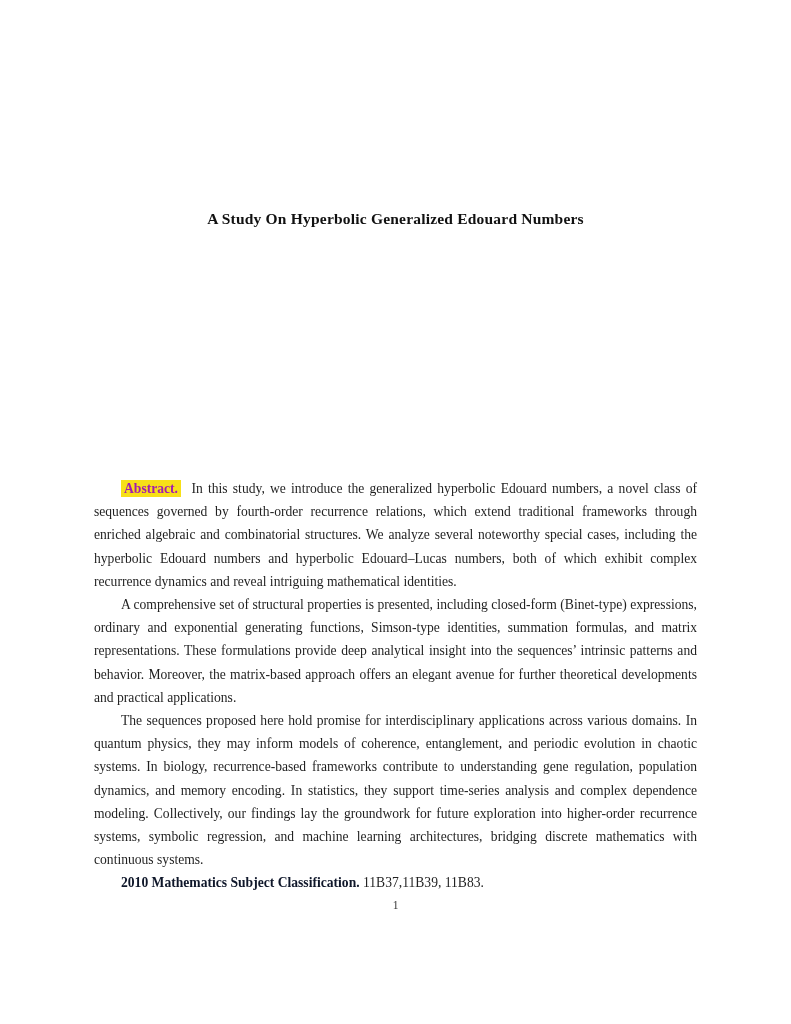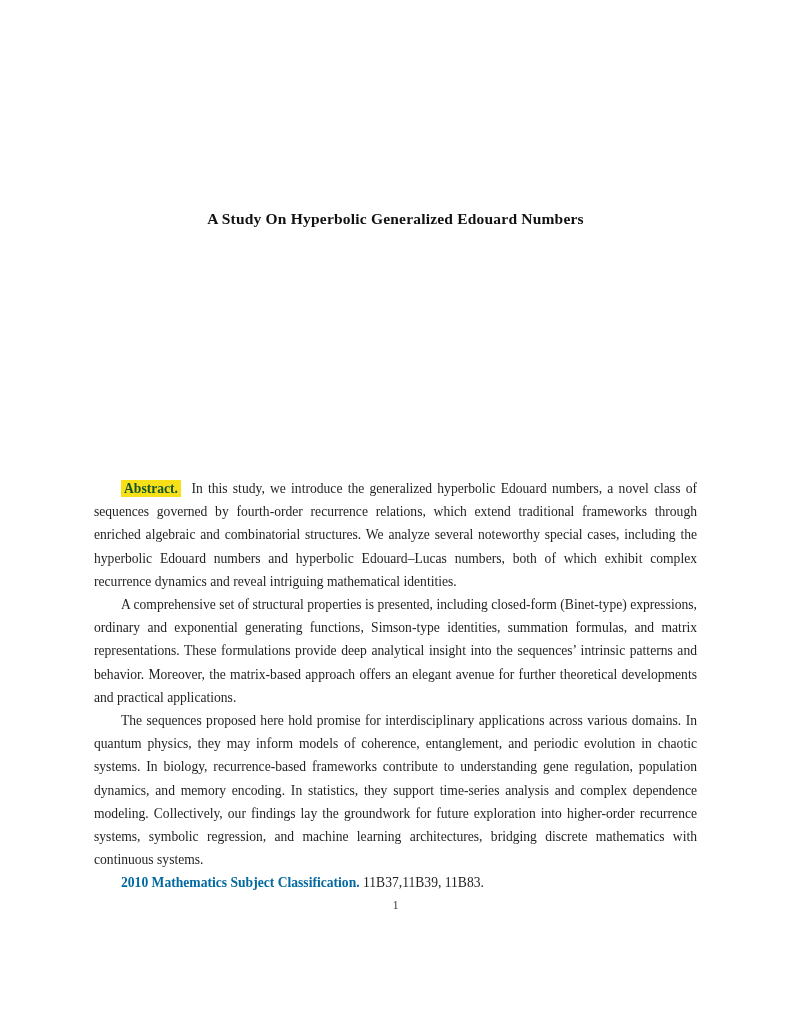--- a/index.html
+++ b/index.html
@@ -37,26 +37,26 @@
     color: #1f1f1f;
   }
 
   .para {
     text-indent: 27px;
   }
 
   .abstract-label {
     font-weight: bold;
     padding: 1px 3px;
-    color: #14532d;
+    color: #a21caf;
   }
 
   .inline-label {
     font-weight: bold;
-    color: #0369a1;
+    color: #0f172a;
   }
 
   .page-number {
     margin-top: 4px;
     text-align: center;
     font-size: 11.5px;
     color: #333333;
   }
 </style>
 </head>

